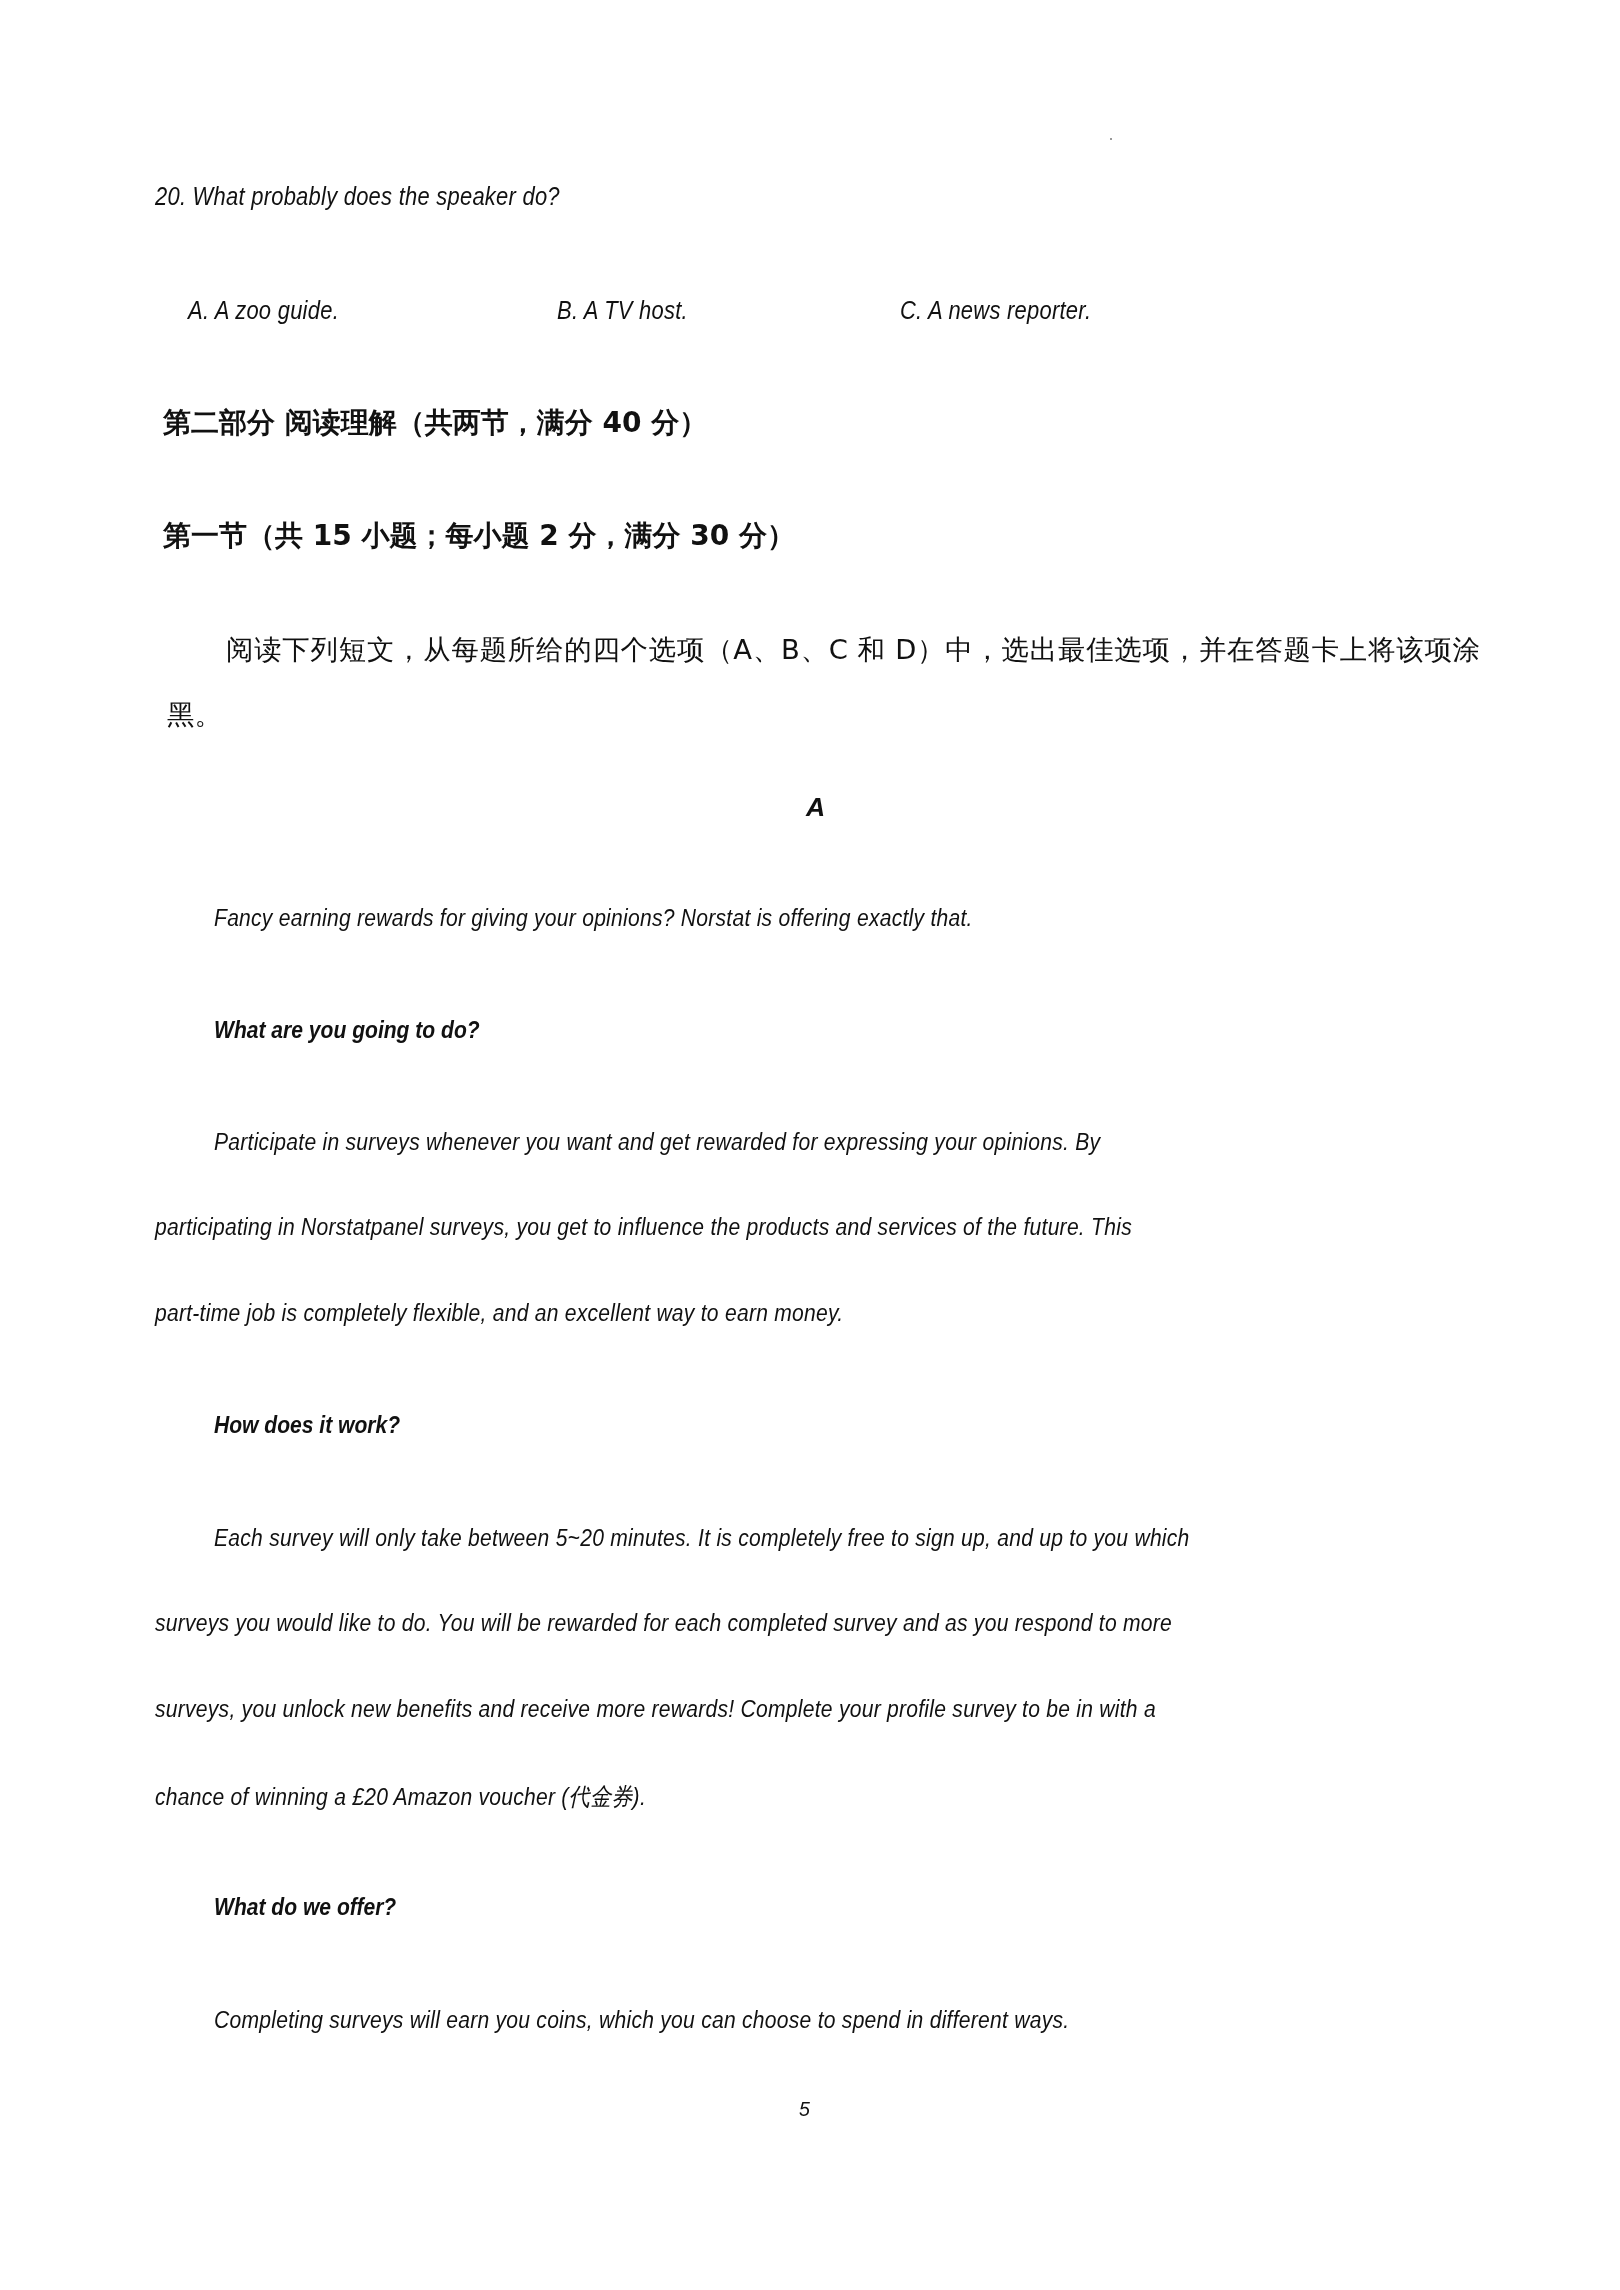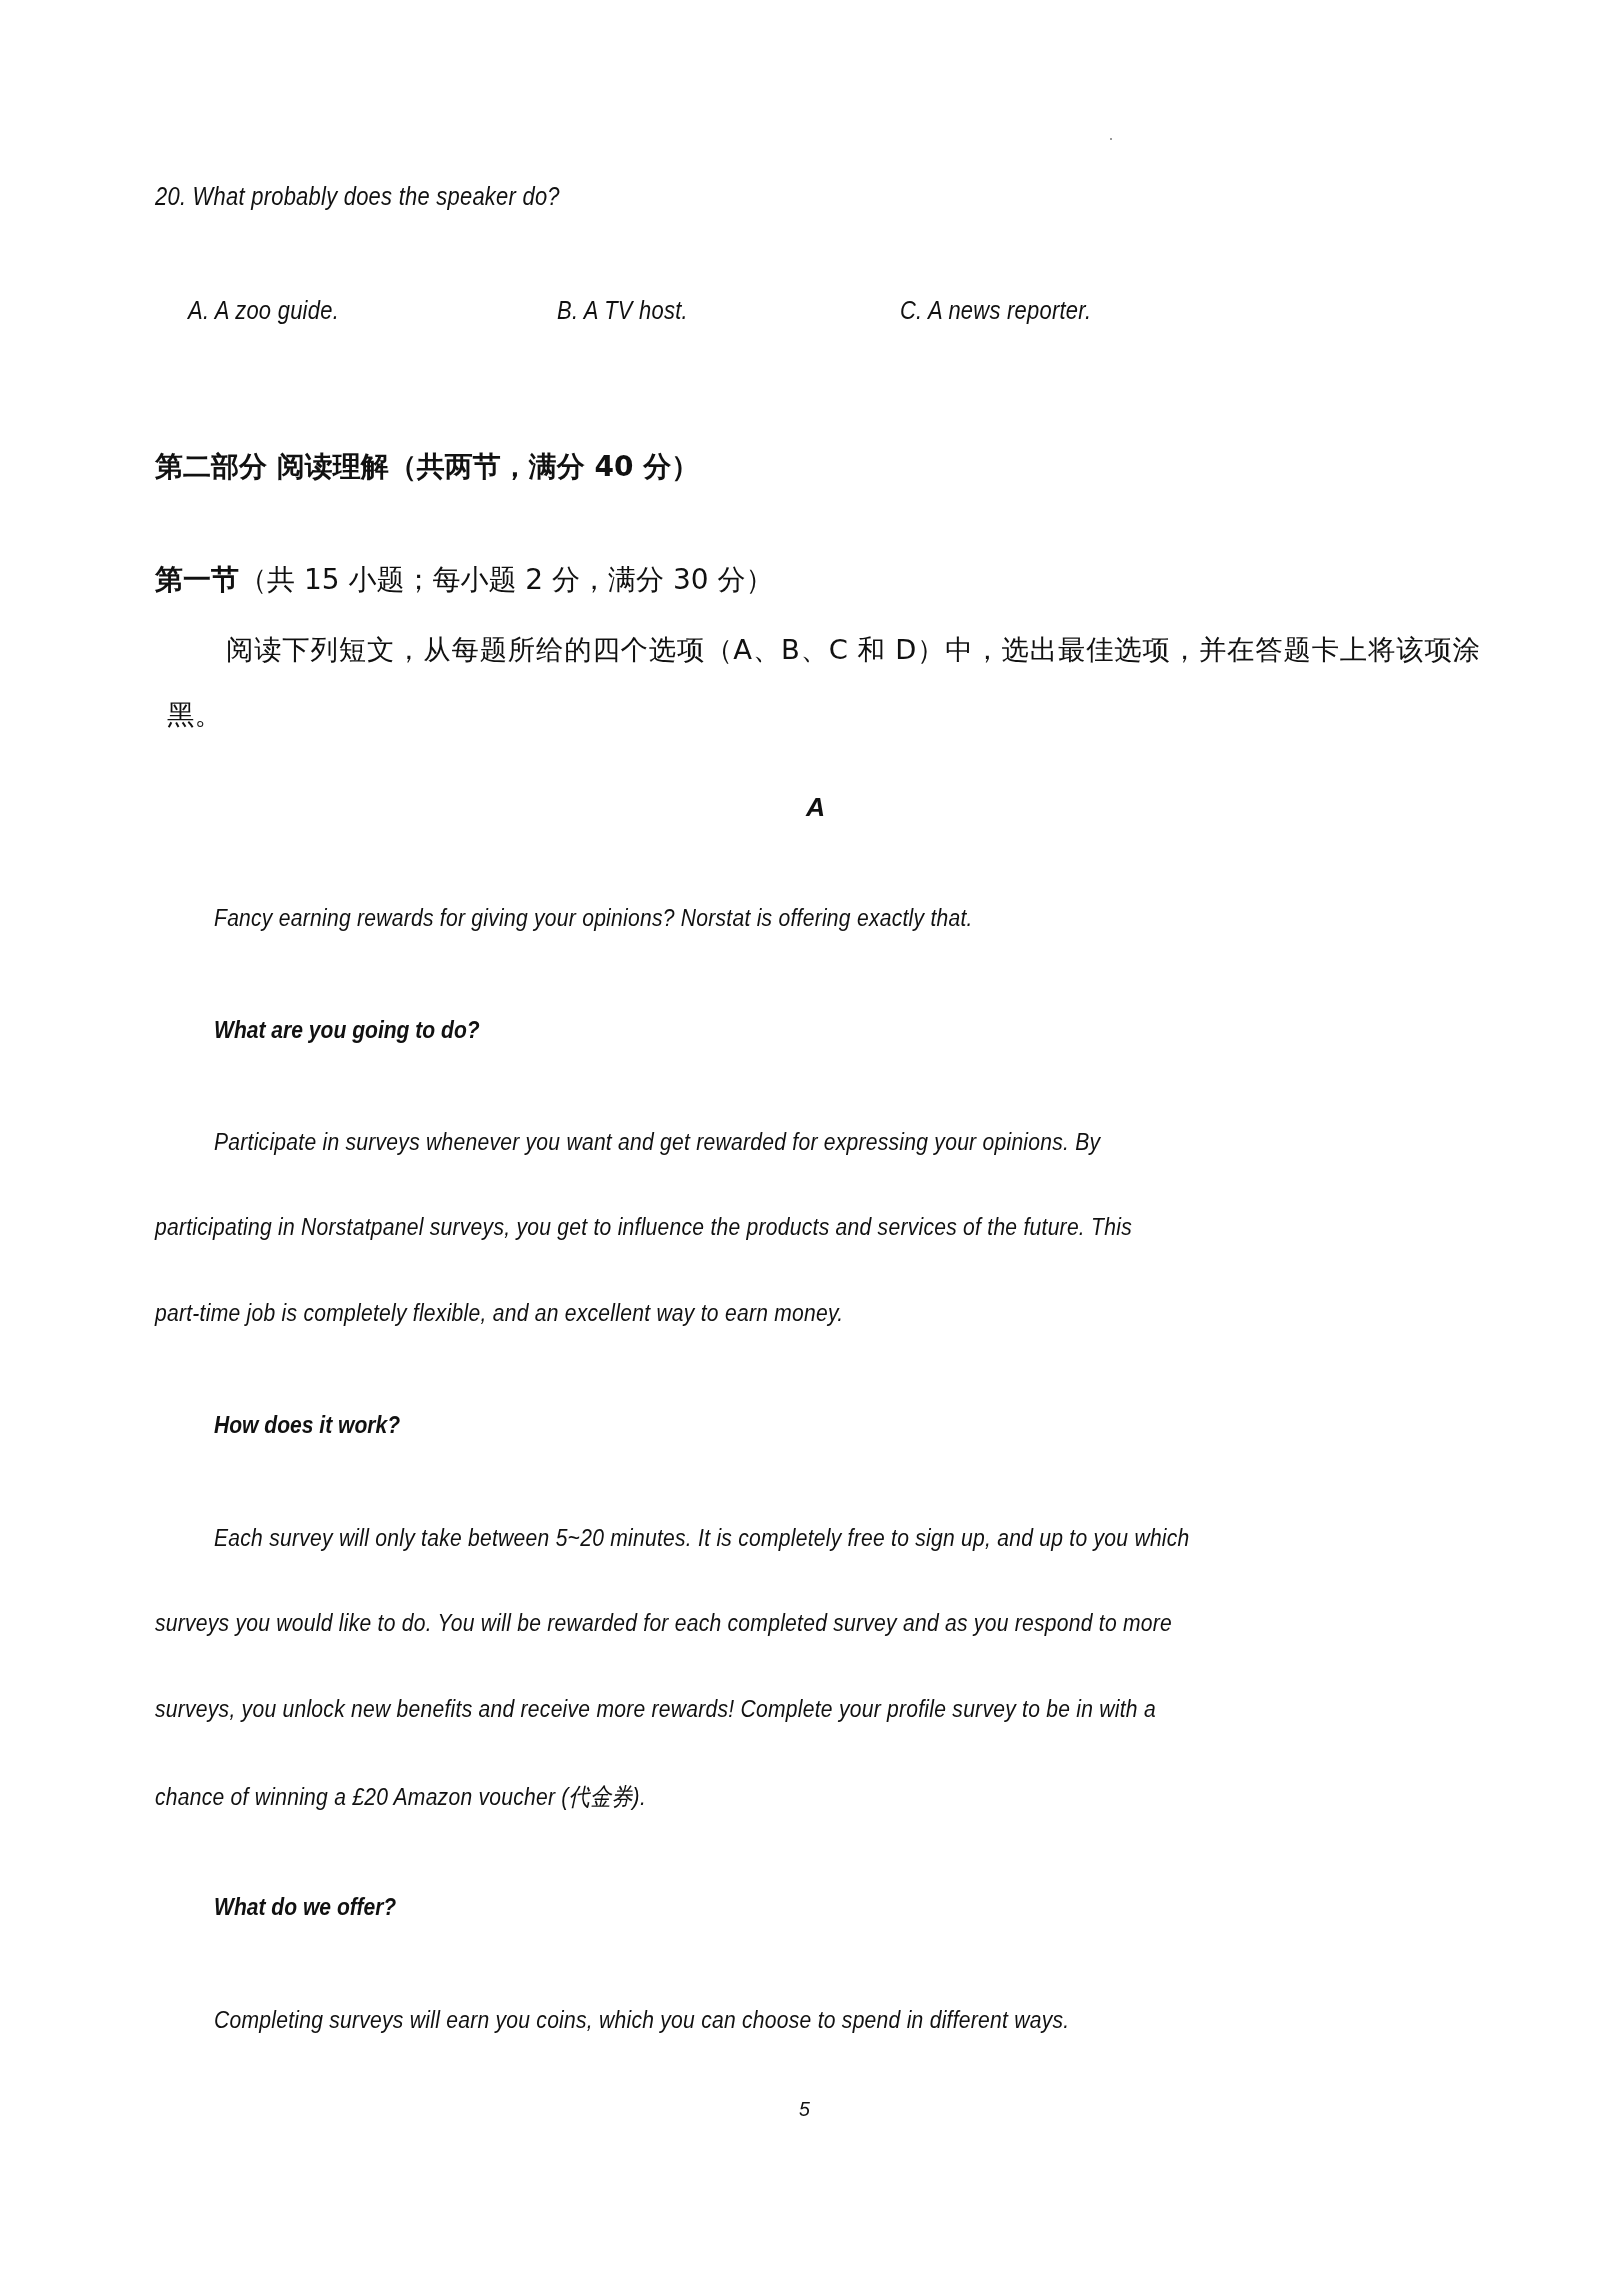--- a/index.html
+++ b/index.html
@@ -26,28 +26,27 @@
     }
     .abs { position: absolute; }
     .q-line { left: 155px; top: 182px; font-size: 25.5px; }
     .opt { top: 296px; font-size: 25.5px; }
     .opt-a { left: 188px; }
     .opt-b { left: 557px; }
     .opt-c { left: 900px; }
 
     .cn-heading {
       position: absolute;
-      left: 155px;
+      left: 163px;
       font-family: "DejaVu Sans", sans-serif;
       font-size: 28px;
       font-weight: bold;
       white-space: nowrap;
-      margin-top: 44px;
     }
-    .cn-heading .normal { font-weight: normal; text-align: center; }
+    .cn-heading .normal { font-weight: bold; text-align: center; }
     .part-title { top: 404px; }
     .section-title { top: 517px; }
 
     .instr {
       position: absolute;
       left: 167px;
       width: 1313px;
       font-family: "DejaVu Sans", sans-serif;
       font-size: 27.4px;
       line-height: 65px;

